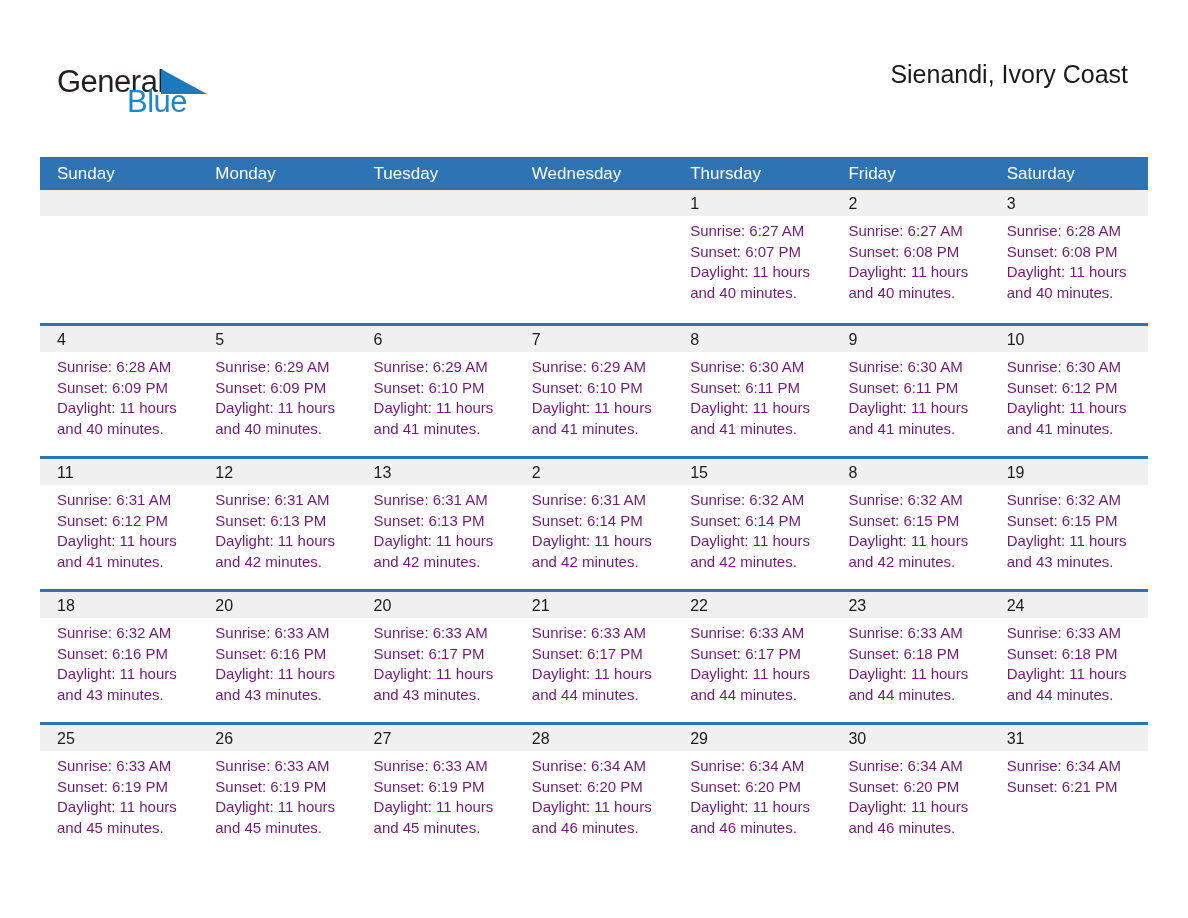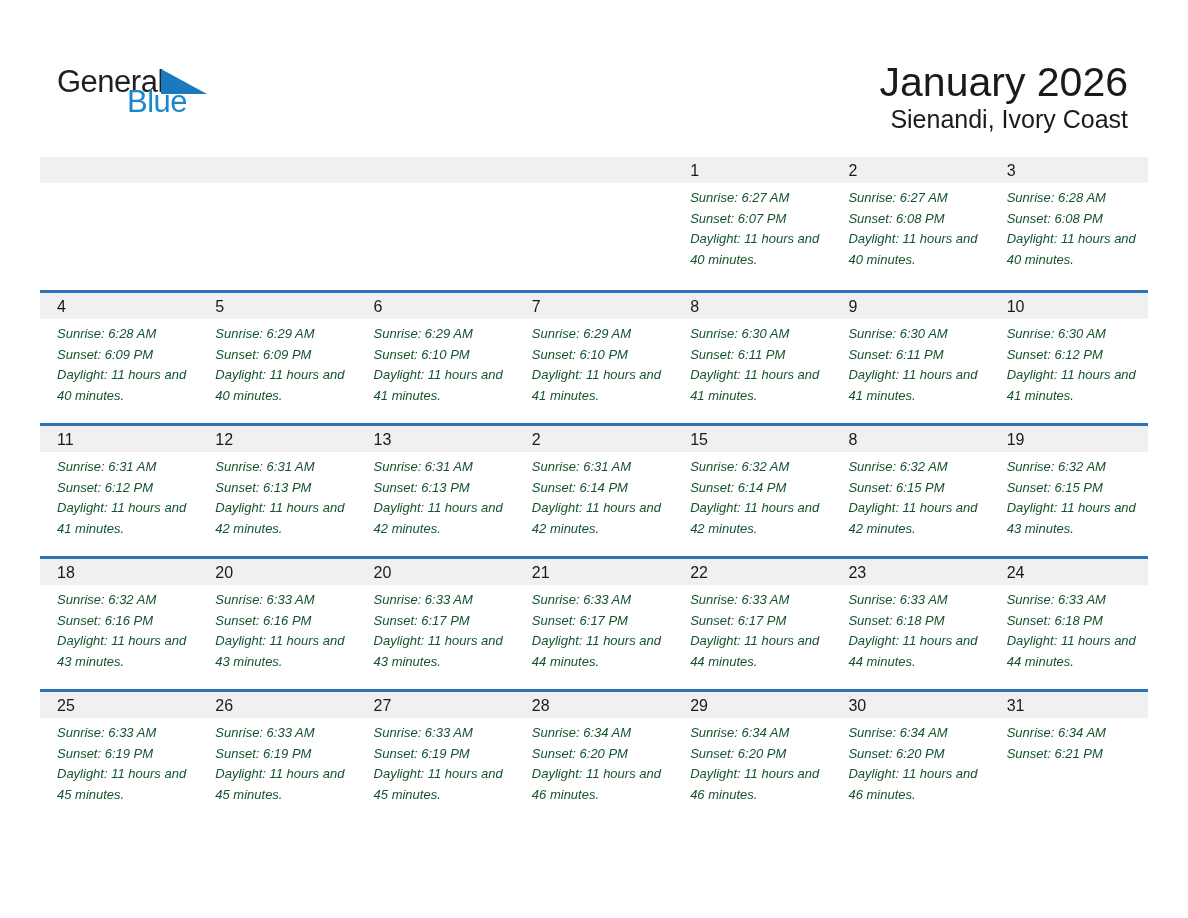--- a/index.html
+++ b/index.html
@@ -103,41 +103,48 @@
   .day-num {
     height: 26px;
     line-height: 27px;
     background: #f0f0f0;
     font-size: 16px;
     color: #1a1a1a;
     padding-left: 17px;
   }
   .day-body {
     padding: 5px 12px 0 17px;
-    font-size: 13px;
+    font-size: 15px;
     line-height: 20.5px;
-    color: #14532d;
-    font-style: italic;
+    color: #701a75;
   }
 </style>
 </head>
 <body>
 
 <div class="logo">
   <div class="logo-general">General</div>
   <div class="logo-triangle"></div>
   <div class="logo-blue">Blue</div>
 </div>
 
 <div class="title-block">
-  <div class="month-title">January 2026</div>
   <div class="location">Sienandi, Ivory Coast</div>
 </div>
 
 <div class="calendar">
+  <div class="weekday-header">
+    <div class="wd">Sunday</div>
+    <div class="wd">Monday</div>
+    <div class="wd">Tuesday</div>
+    <div class="wd">Wednesday</div>
+    <div class="wd">Thursday</div>
+    <div class="wd">Friday</div>
+    <div class="wd">Saturday</div>
+  </div>
   <div id="calendar-grid">
       <div class="week-row">
         <div class="day-cell">
           <div class="day-num"></div>
           <div class="day-body"></div>
         </div>
         <div class="day-cell">
           <div class="day-num"></div>
           <div class="day-body"></div>
         </div>

